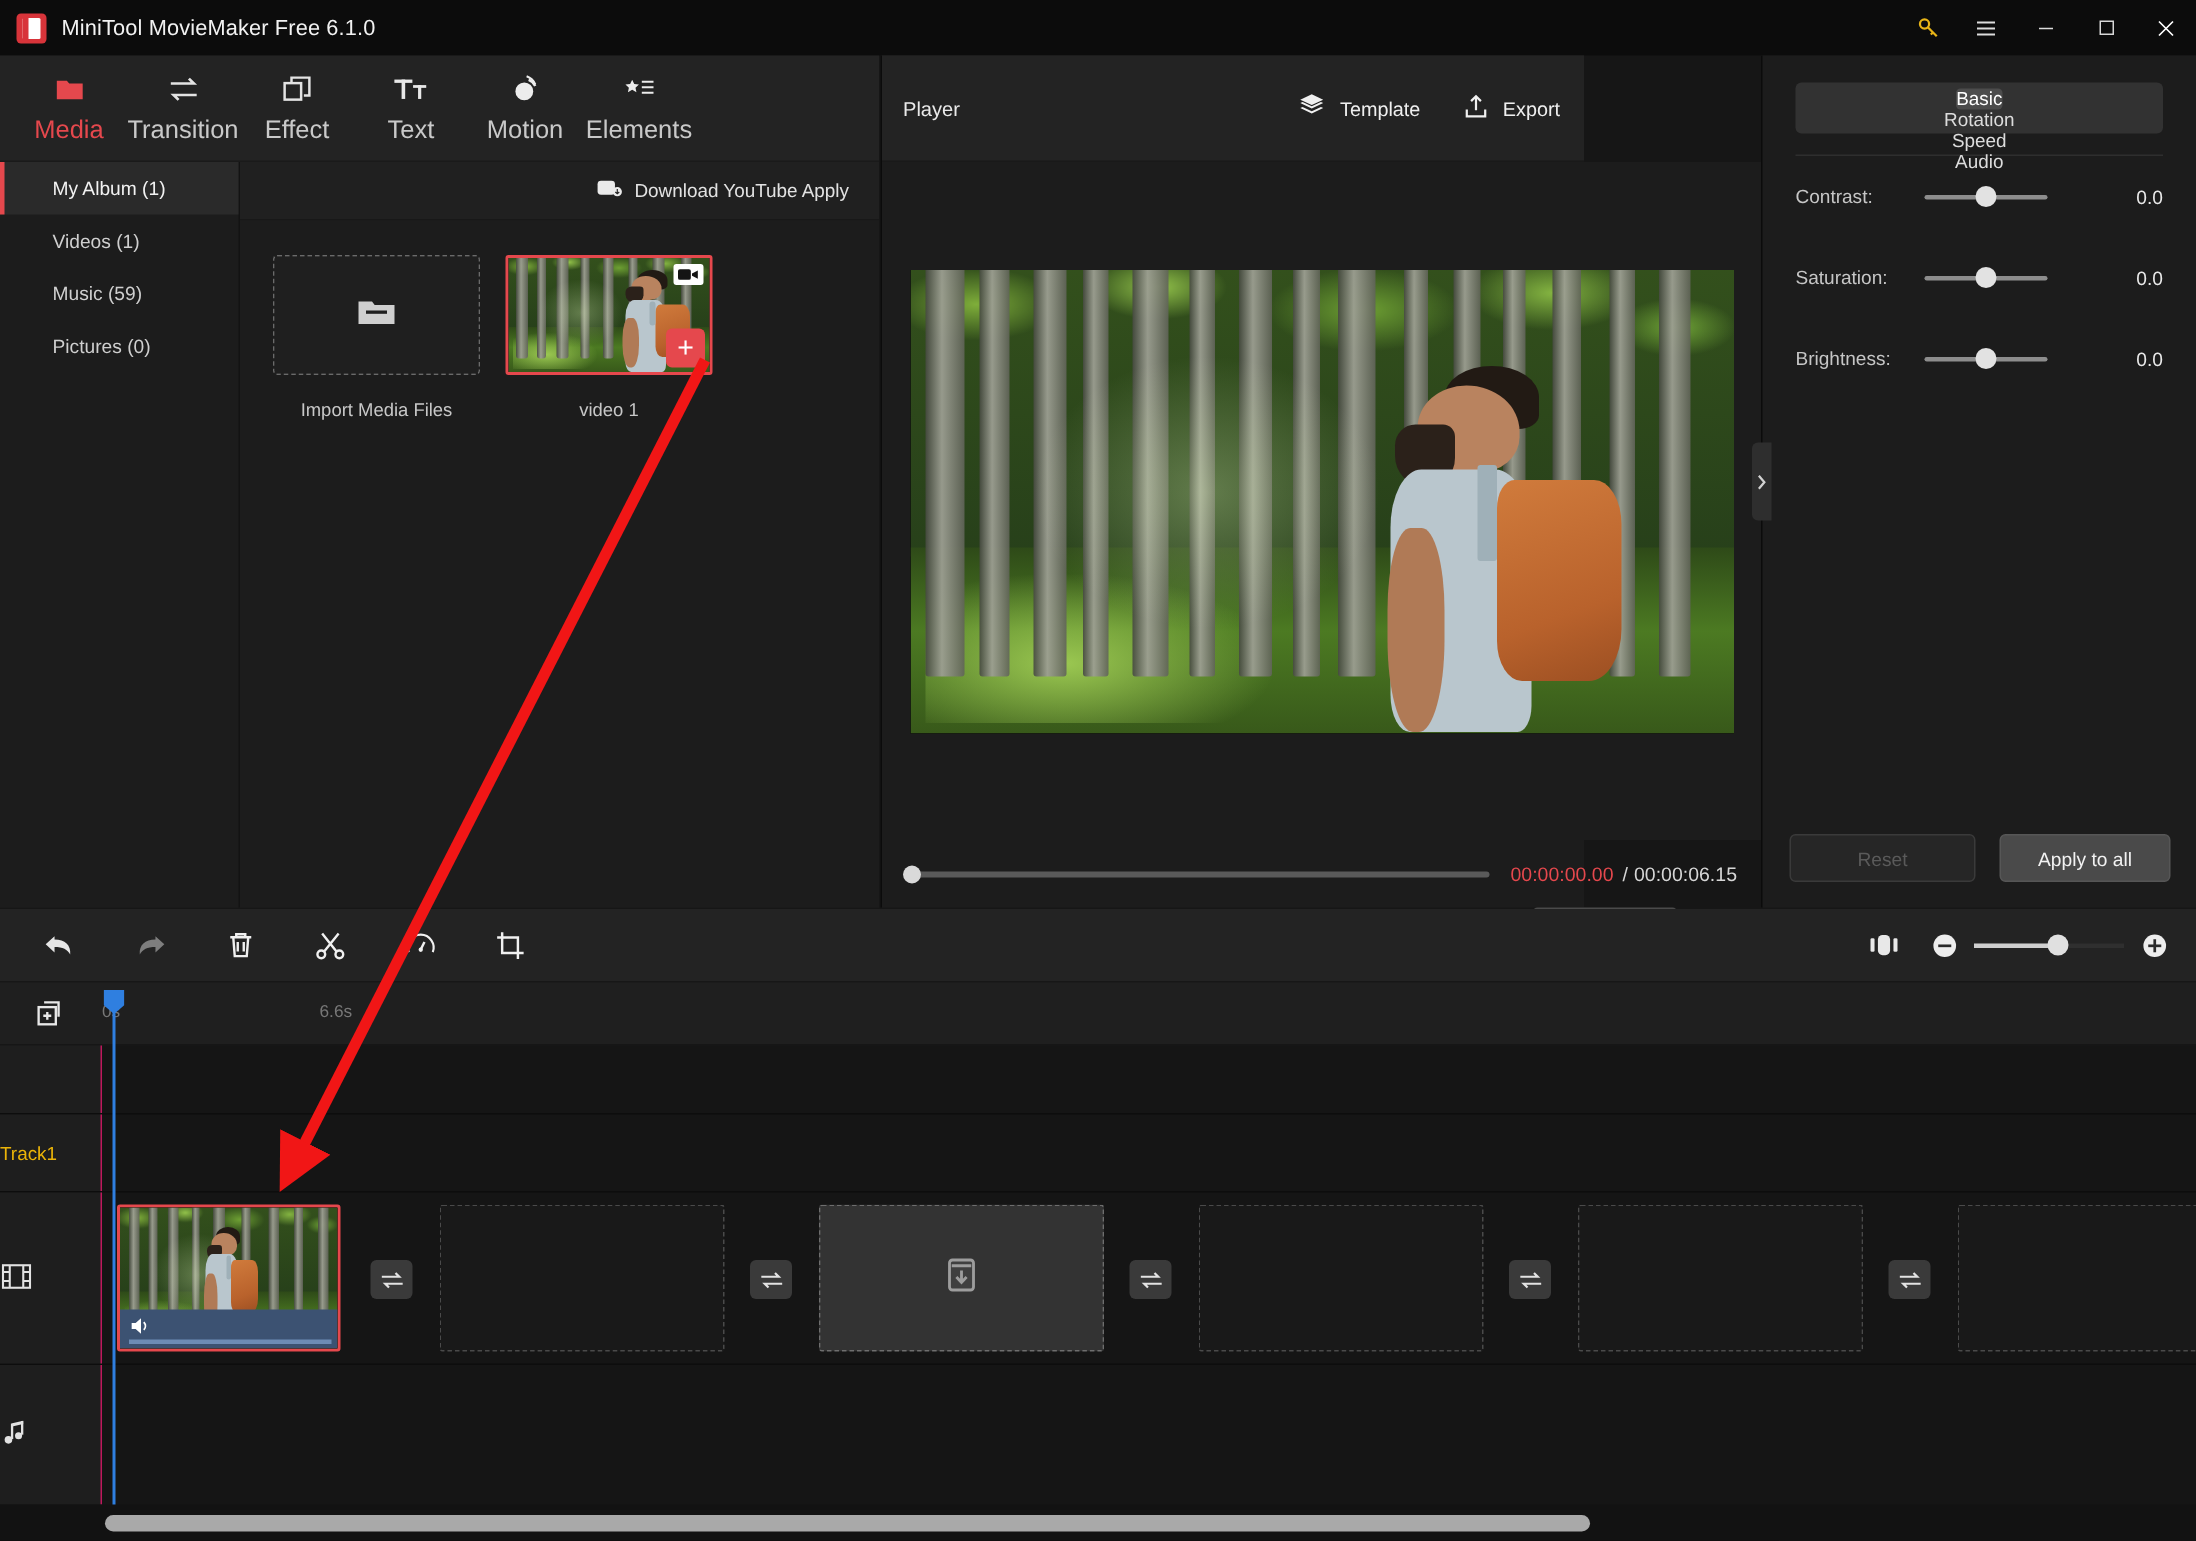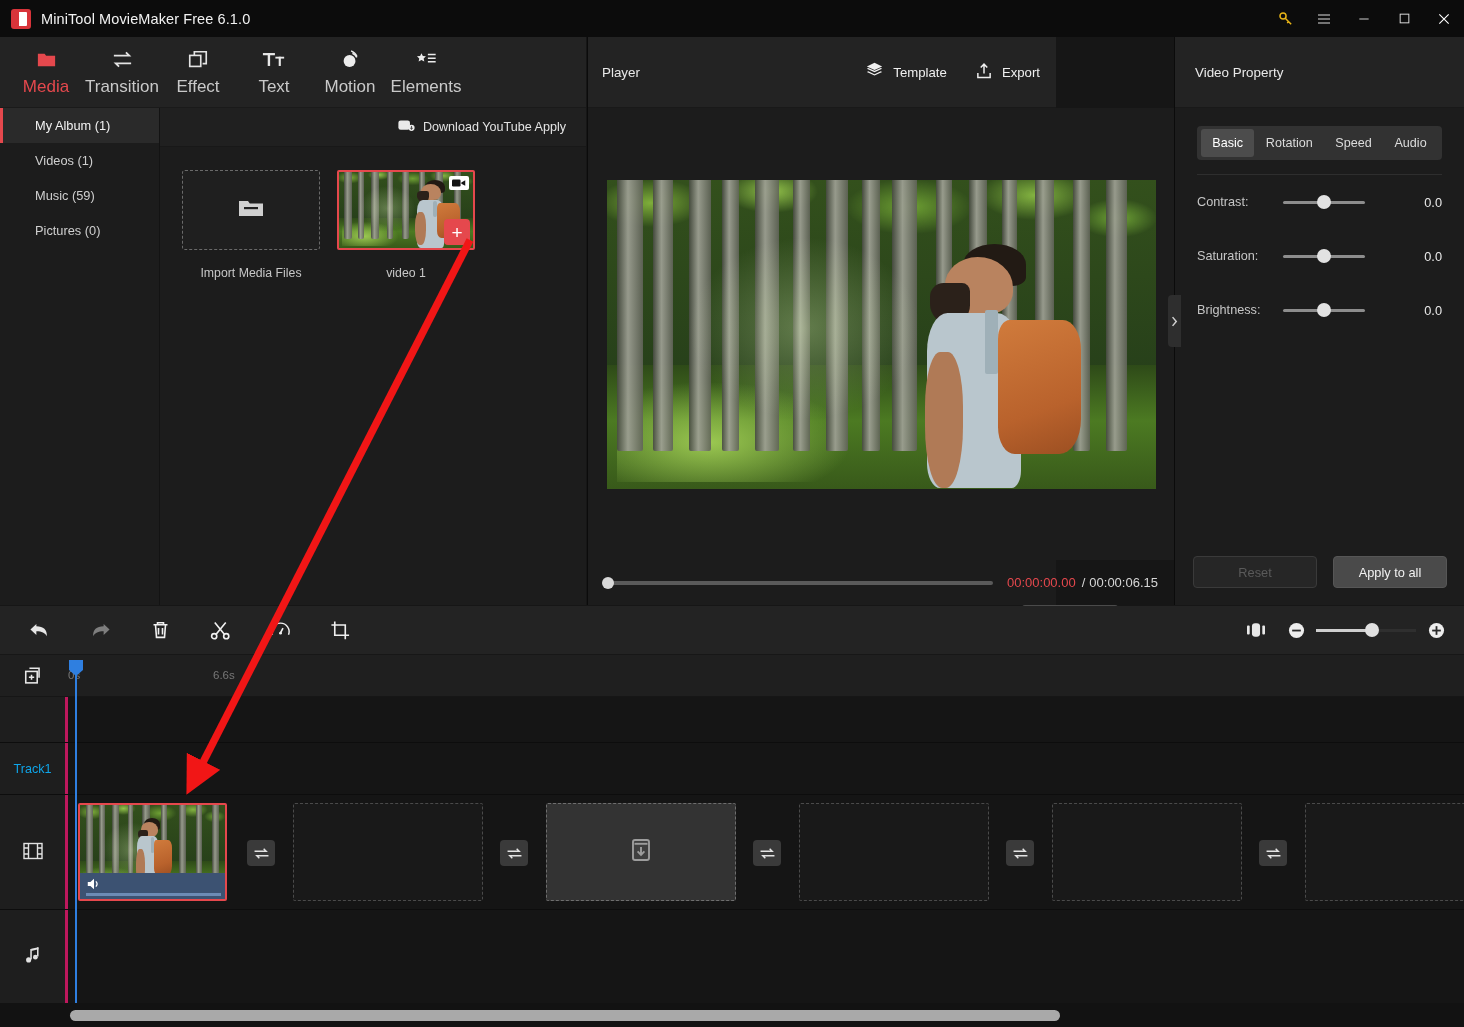--- a/index.html
+++ b/index.html
@@ -187,21 +187,21 @@
 
   
   .prop {
     position: absolute; left: 1174px; top: 37px; width: 290px; height: 568px;
     background: #1c1c1c; border-left: 1px solid #0b0b0b;
   }
   .prop-head { height: 71px; display: flex; align-items: center; background: #232323; border-bottom: 1px solid #191919; }
   .prop-title { font-size: 13.4px; color: #e9e9e9; margin-left: 20px; }
   .tabbar {
     margin: 18px 22px 0 22px; height: 34px; background: #323232; border-radius: 4px;
-    display: flex; align-items: center; padding: 4px;
+    display: flex; align-items: center; padding: 4px; flex-direction: column;
   }
   .tab { flex: 1 1 auto; height: 28px; display: flex; align-items: center; justify-content: center;
     font-size: 12.6px; color: #dcdcdc; border-radius: 3px; }
   .tab.active { background: #4c4c4c; color: #fff; }
   .prop-divider { margin: 14px 22px 0 22px; height: 1px; background: #2e2e2e; }
   .prow { display: flex; align-items: center; height: 54px; padding: 0 22px; }
   .plabel { width: 86px; font-size: 12.7px; color: #c6c6c6; }
   .slider { width: 82px; height: 3px; background: #8d8d8d; border-radius: 2px; position: relative; }
   .slider .sknob {
     position: absolute; left: 50%; margin-left: -7px; top: -5.5px; width: 14px; height: 14px;
@@ -245,23 +245,23 @@
     position: absolute; left: 0; top: 655px; width: 1464px; height: 42px;
     background: #1f1f1f; border-bottom: 1px solid #161616;
   }
   .ruler-left { position: absolute; left: 0; top: 0; width: 68px; height: 42px; display: flex; align-items: center; justify-content: center; }
   .tick-label { position: absolute; top: 14px; font-size: 11.5px; color: #777; }
 
   .tracks { position: absolute; left: 0; top: 697px; width: 1464px; height: 306px; background: #151515; }
   .trk { position: absolute; left: 0; width: 1464px; border-bottom: 1px solid #0d0d0d; }
   .trk-head {
     position: absolute; left: 0; top: 0; width: 68px; height: 100%;
-    background: #1e1e1e; border-right: 3px solid #be185d;
-    display: flex; align-items: center; justify-content: center;
-    font-size: 12.6px; color: #0ea5e9;
+    background: #1e1e1e; border-right: 1px solid #be185d;
+    display: flex; align-items: center; 
+    font-size: 12.6px; color: #eab308;
   }
   .trk-body { position: absolute; left: 68px; top: 0; right: 0; height: 100%; }
 
   .clip {
     position: absolute; top: 8px; height: 98px; border: 2px solid #e5484d; border-radius: 2px;
     overflow: hidden; background: #000;
   }
   .clip .audio-bar {
     position: absolute; left: 0; bottom: 0; width: 100%; height: 26px;
     background: #3c5272; display: flex; align-items: center; padding-left: 6px;
@@ -592,23 +592,20 @@
     </div>
   </div>
 
   <div class="collapse-handle">
     <svg width="7" height="11" viewBox="0 0 8 12" fill="none" stroke="#d2d2d2" stroke-width="1.7">
         <path d="M1.8 1L6 6l-4.2 5"></path>
       </svg>
   </div>
 
   <div class="prop">
-    <div class="prop-head">
-      <div class="prop-title">Video Property</div>
-    </div>
     <div class="tabbar">
       <div class="tab active">Basic</div>
       <div class="tab">Rotation</div>
       <div class="tab">Speed</div>
       <div class="tab">Audio</div>
     </div>
     <div class="prop-divider"></div>
 
     <div class="prow">
       <div class="plabel">Contrast:</div>

